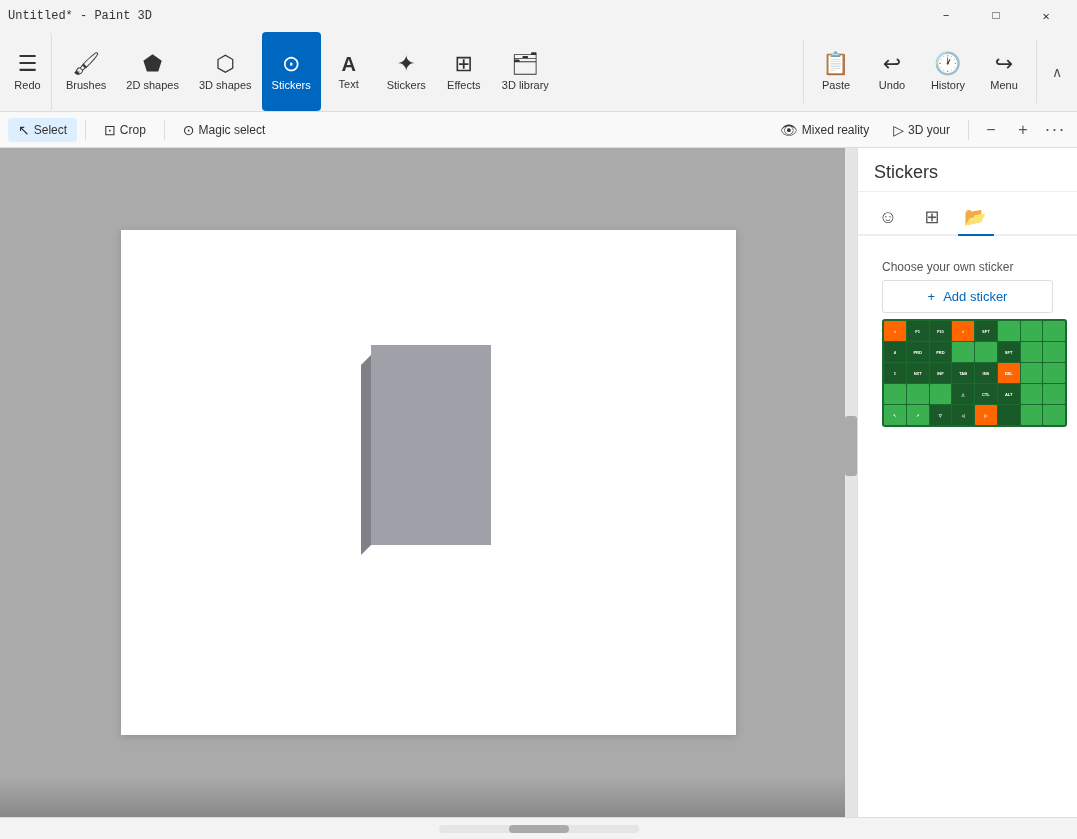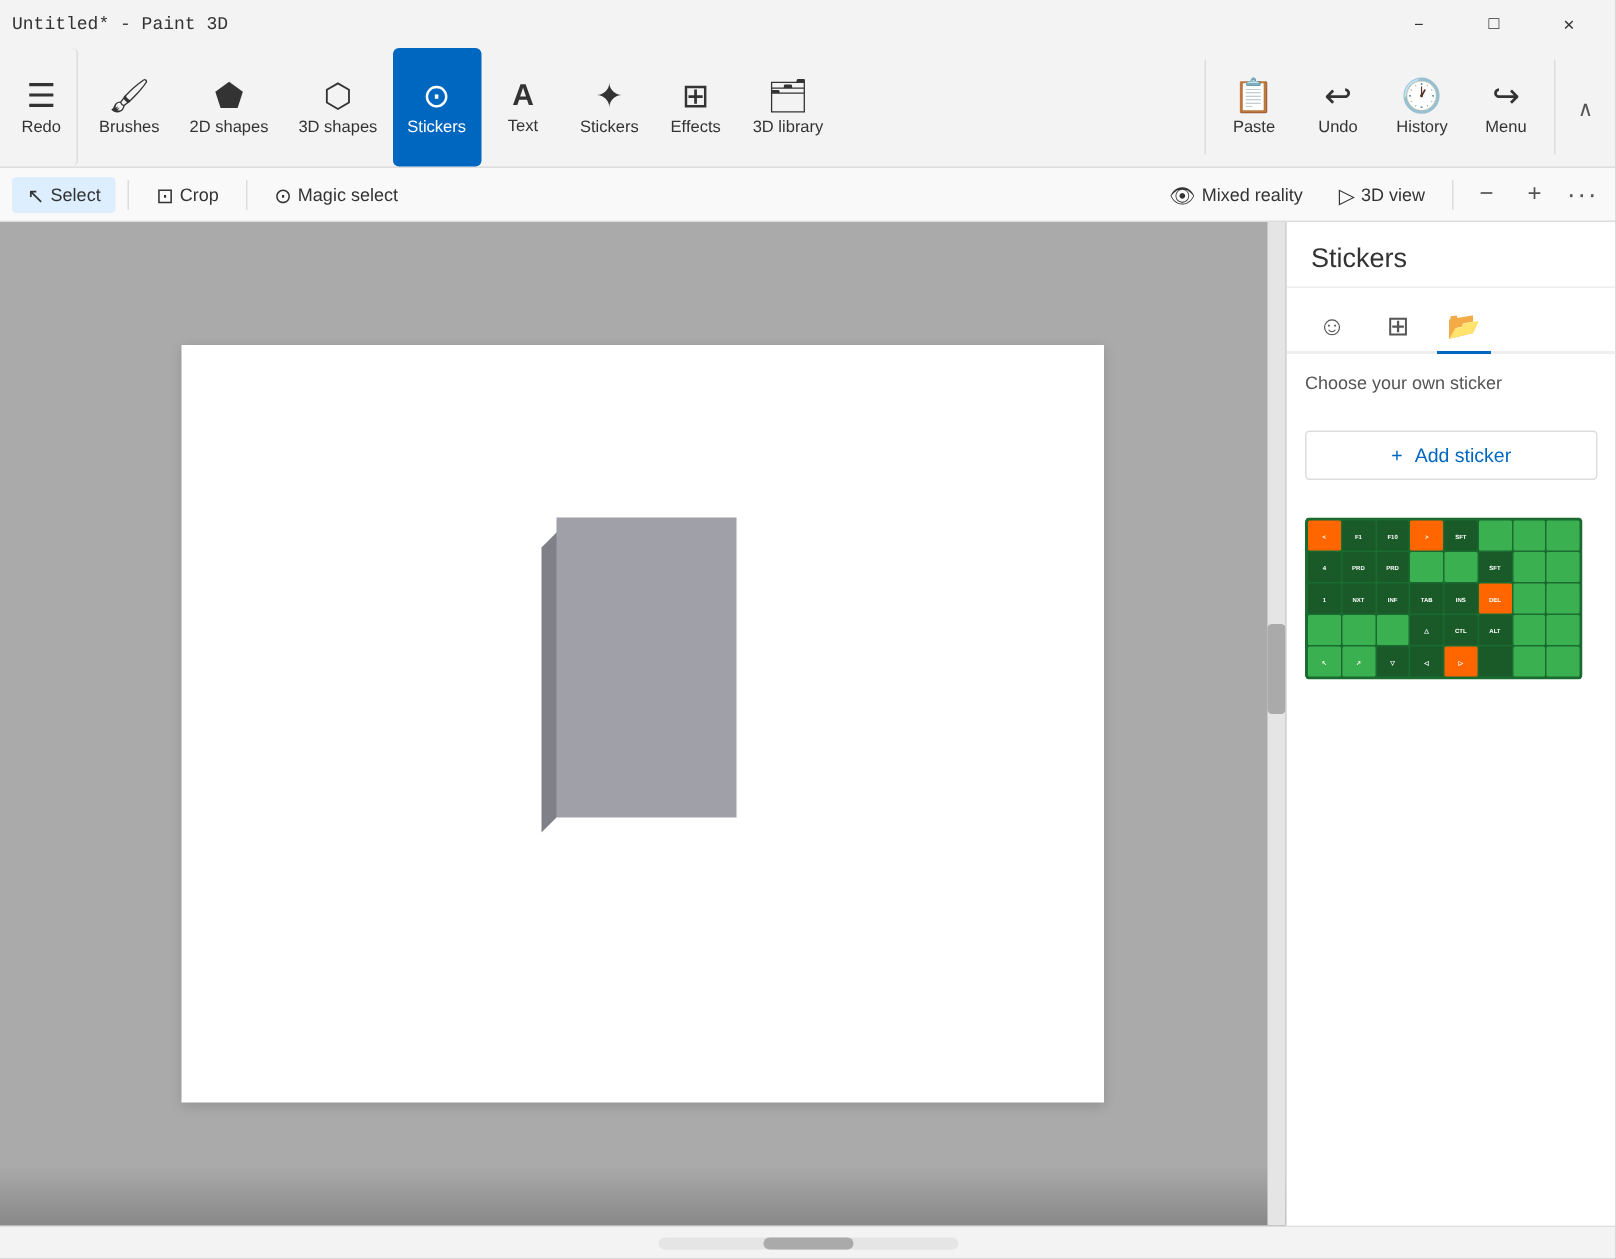--- a/index.html
+++ b/index.html
@@ -200,25 +200,25 @@
       font-size: 18px;
       color: #555;
       border-bottom: 2px solid transparent;
       margin-bottom: -2px;
     }
     .panel-tab.active {
       color: #0067c0;
       border-bottom: 2px solid #0067c0;
     }
     #panel-content {
-      padding: 12px;
+      padding: 24px;
       flex: 1;
       display: flex;
       flex-direction: column;
-      gap: 25px;
+      gap: 6px;
     }
     #choose-sticker-label {
       font-size: 12px;
       color: #555;
     }
     #add-sticker-btn {
       display: flex;
       align-items: center;
       justify-content: center;
       gap: 8px;
@@ -396,21 +396,21 @@
     <span class="sub-tool-icon">⊙</span>
     <span>Magic select</span>
   </div>
   <div class="sub-right">
     <div class="sub-tool">
       <span class="sub-tool-icon">👁</span>
       <span>Mixed reality</span>
     </div>
     <div class="sub-tool">
       <span class="sub-tool-icon">▷</span>
-      <span>3D view</span>
+      <span>3D your</span>
     </div>
     <div class="sub-separator"></div>
     <div class="sub-right-btn">−</div>
     <div class="sub-right-btn">+</div>
     <div class="sub-right-btn dots">···</div>
   </div>
 </div>
 
 <div id="main">
 

